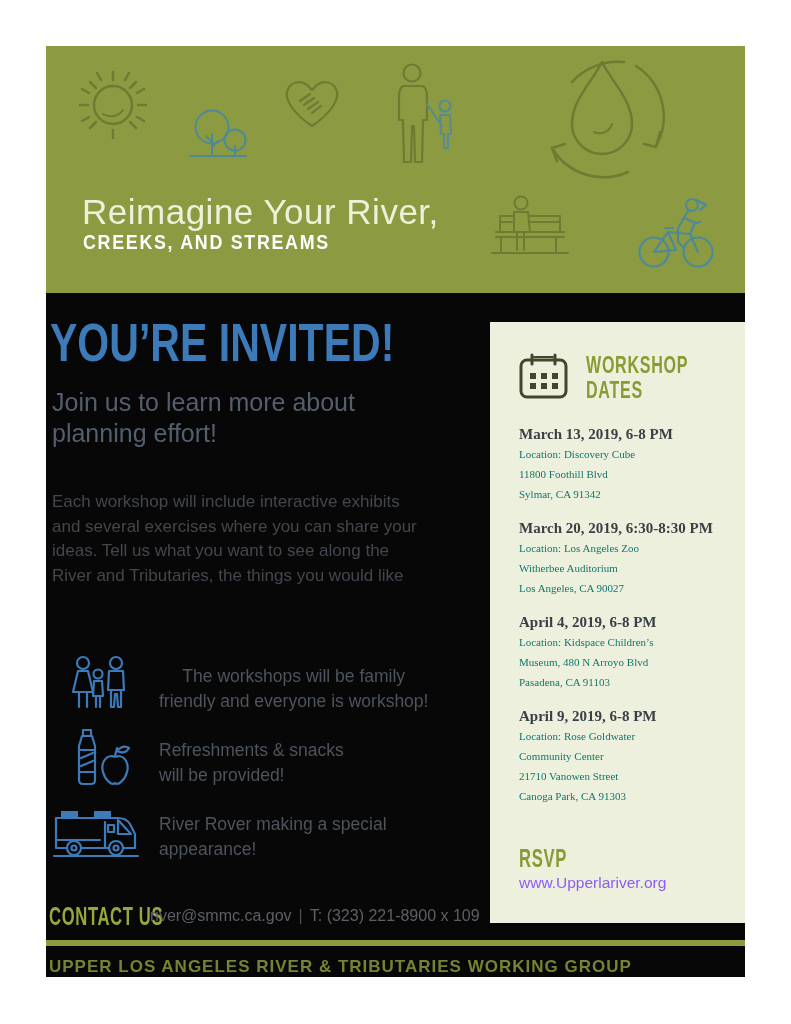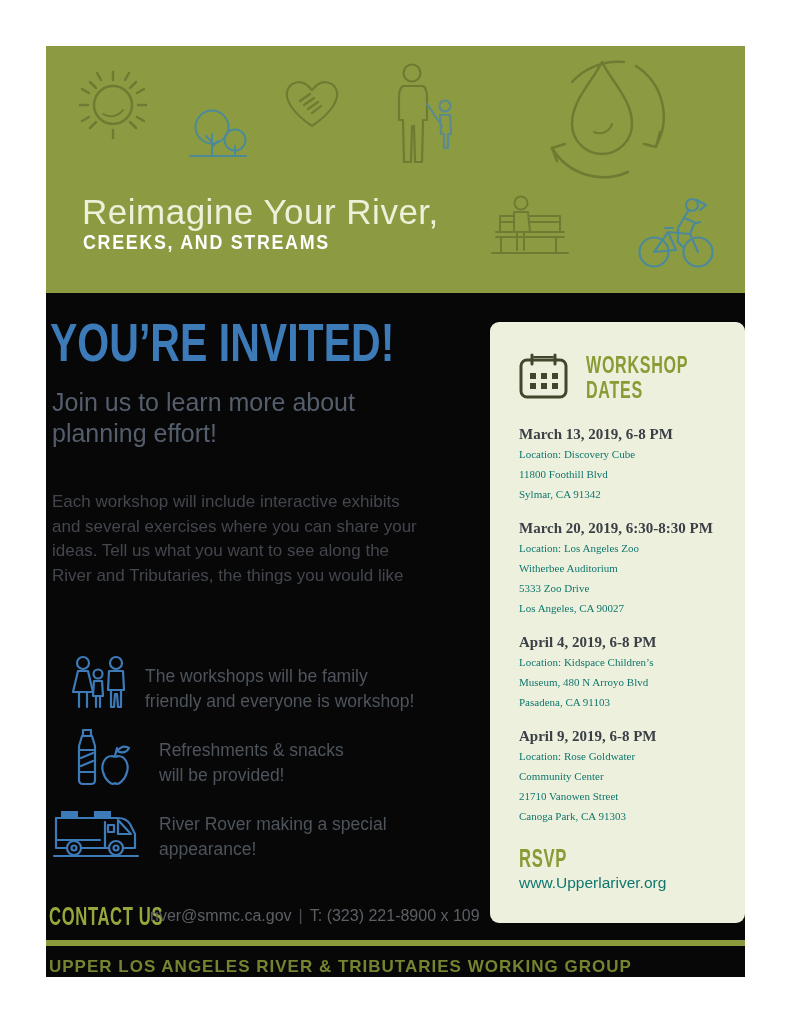--- a/index.html
+++ b/index.html
@@ -15,30 +15,30 @@
             letter-spacing:2px;transform:scaleX(.85);transform-origin:0 0;white-space:nowrap;}
 
   
   .invited{position:absolute;left:4px;top:268px;font-size:54px;line-height:1.05;font-weight:bold;color:#3d7ab8;
            transform:scaleX(.76);transform-origin:0 0;white-space:nowrap;margin:0;}
   .intro{position:absolute;left:6px;top:341px;font-size:25px;line-height:31px;color:#555e6c;}
   .para{position:absolute;left:6px;top:444px;font-size:17px;line-height:24.5px;color:#43474d;}
   .feat-text{font-size:17.5px;line-height:25px;color:#4e545c;}
 
   
-  .panel{position:absolute;left:444px;top:276px;width:255px;height:601px;background:#edf0dc;border-radius:9px;}
+  .panel{position:absolute;left:444px;top:276px;width:255px;height:601px;background:#edf0dc;}
   .panel-head{position:absolute;left:96px;top:31px;width:140px;font-size:23px;line-height:25px;font-weight:bold;
               color:#8a9a35;transform:scaleX(.7);transform-origin:0 0;letter-spacing:1px;}
   .entries{position:absolute;left:29px;top:102px;width:218px;}
   .entry{margin-bottom:14px;font-family:Liberation Serif, serif;}
   .entry-date{font-size:15px;line-height:20px;font-weight:bold;color:#3b4047;}
   .entry-line{font-size:11px;line-height:20px;color:#0f766e;}
   .rsvp-head{position:absolute;left:29px;top:521px;font-size:26px;font-weight:bold;color:#8a9a35;
              transform:scaleX(.64);transform-origin:0 0;letter-spacing:1px;}
-  .rsvp-url{position:absolute;left:29px;top:552px;font-size:15.5px;color:#0f766e;text-decoration:none;}
+  .rsvp-url{position:absolute;left:29px;top:552px;font-size:15.5px;color:#8b5cf6;text-decoration:none;}
 
   
   .contact-head{position:absolute;left:3px;top:855px;font-size:26px;font-weight:bold;color:#98a63c;
                 transform:scaleX(.64);transform-origin:0 0;letter-spacing:1px;white-space:nowrap;}
   .contact-info{position:absolute;left:104px;top:861px;font-size:16px;color:#5c6064;white-space:nowrap;}
   .contact-info a{color:#5c6064;text-decoration:none;}
   .sep{color:#4a4e52;padding:0 7px;}
   .divider{position:absolute;left:0;top:894px;width:699px;height:6px;background:#8d9b3f;}
   .footer-text{position:absolute;left:3px;top:911px;font-size:17px;font-weight:bold;letter-spacing:1px;
                color:#76832f;white-space:nowrap;}
@@ -165,21 +165,21 @@
       <svg width="60" height="60" viewBox="0 0 60 60" fill="none" stroke="#3d7ab8" stroke-width="2.2" stroke-linecap="round" stroke-linejoin="round">
         <circle cx="13" cy="9" r="6"></circle>
         <path d="M8 17 L18 17 L23 38 L3 38 Z"></path>
         <path d="M9 38 L9 53 M17 38 L17 53"></path>
         <circle cx="28" cy="20" r="4.5"></circle>
         <path d="M24 27 L32 27 L33 42 L23 42 Z M26 42 L26 53 M30 42 L30 53"></path>
         <circle cx="46" cy="9" r="6"></circle>
         <path d="M39 17 L53 17 L54 36 L38 36 Z M41 36 L41 53 L44 53 L45 40 L47 40 L48 53 L51 53 L51 36"></path>
       </svg>
     </span>
-    <div class="feat-text abs" style="left:99px;top:618px;">
+    <div class="feat-text abs" style="left:113px;top:618px;text-align:center;">
       <div>The workshops will be family</div>
       <div>friendly and everyone is workshop!</div>
     </div>
 
     <span class="abs" style="left:28px;top:682px;">
       <svg width="58" height="60" viewBox="0 0 58 60" fill="none" stroke="#3d7ab8" stroke-width="2.2" stroke-linecap="round" stroke-linejoin="round">
         <path d="M9 2 L17 2 L17 8 L9 8 Z"></path>
         <path d="M8 8 L18 8 L21 18 L21 52 Q21 56 17 56 L9 56 Q5 56 5 52 L5 18 Z"></path>
         <path d="M5 22 L21 22 M5 44 L21 44"></path>
         <path d="M7 30 L19 25 M7 38 L19 33"></path>
@@ -236,21 +236,20 @@
         <div class="entry">
           <div class="entry-date">March 13, 2019, 6-8 PM</div>
           <div class="entry-line">Location: Discovery Cube</div>
           <div class="entry-line">11800 Foothill Blvd</div>
           <div class="entry-line">Sylmar, CA 91342</div>
         </div>
         <div class="entry">
           <div class="entry-date">March 20, 2019, 6:30-8:30 PM</div>
           <div class="entry-line">Location: Los Angeles Zoo</div>
           <div class="entry-line">Witherbee Auditorium</div>
-          <div class="entry-line">5333 Zoo Drive</div>
           <div class="entry-line">Los Angeles, CA 90027</div>
         </div>
         <div class="entry">
           <div class="entry-date">April 4, 2019, 6-8 PM</div>
           <div class="entry-line">Location: Kidspace Children’s</div>
           <div class="entry-line">Museum, 480 N Arroyo Blvd</div>
           <div class="entry-line">Pasadena, CA 91103</div>
         </div>
         <div class="entry">
           <div class="entry-date">April 9, 2019, 6-8 PM</div>

